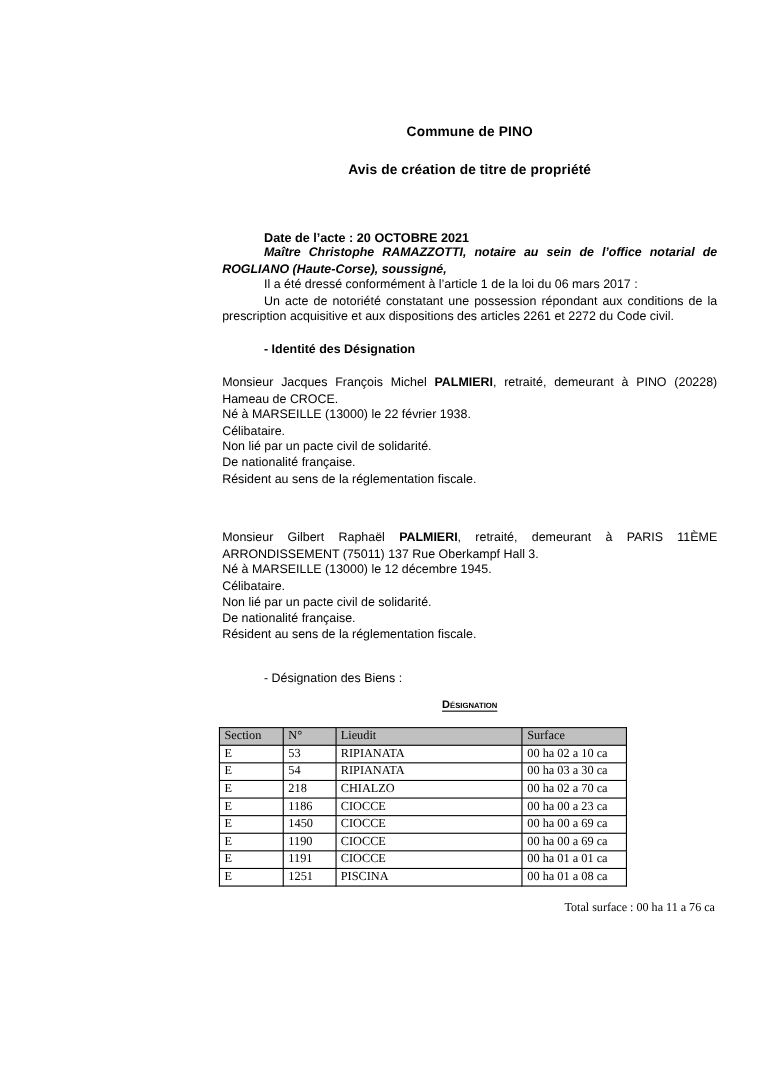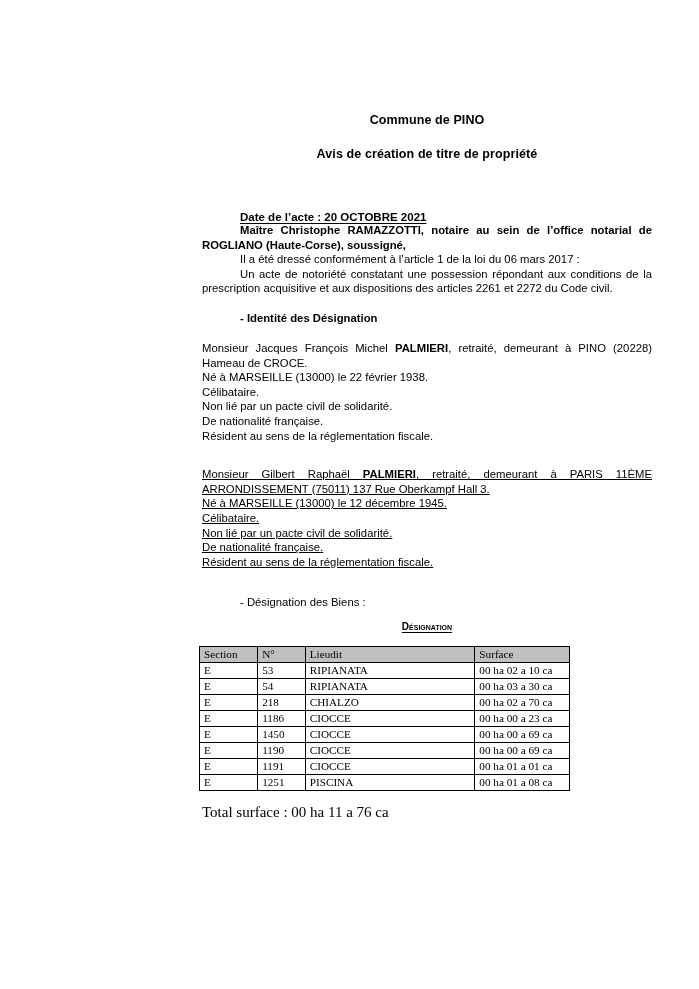--- a/index.html
+++ b/index.html
@@ -40,53 +40,52 @@
   .title-2 { margin-top: 20px; }
 
   
   .date-line {
     margin-top: 50px;
     font-size: 11.5px;
     font-weight: bold;
     padding-left: 38px;
   }
   .date-line span.u {
-    text-decoration: underline;
     text-underline-offset: 2px;
     margin-top: 20px;
   }
 
   
   p.just {
     text-align: justify;
     font-size: 11.3px;
     line-height: 14.6px;
     margin: 0;
   }
   p.bold { font-weight: bold; }
   .indent { text-indent: 38px; }
 
-  .para-notaire { margin-top: 13px; }
+  .para-notaire { margin-top: 13px; font-style: italic; }
   .para-dresse  { margin-top: 14px; }
   .para-acte    { margin-top: 14px; }
 
   .section-head {
     margin-top: 16px;
     font-size: 11.3px;
     font-weight: bold;
     padding-left: 38px;
   }
 
   
   .requerant {
     font-size: 11.3px;
     line-height: 14.6px;
   }
   .req-1 { margin-top: 17px; }
-  .req-2 { margin-top: 24px; text-decoration: underline; }
+  .req-2 { margin-top: 39px; }
   .req-head { text-align: justify; margin: 0; }
   .req-line { margin: 0; }
   .req-head b, .req-line b { font-weight: bold; }
 
   
   .designation-label {
     margin-top: 27px;
     font-size: 11.3px;
     padding-left: 38px;
   }
@@ -138,21 +137,22 @@
   }
   .col-section { width: 62px; }
   .col-num     { width: 52px; }
   .col-lieudit { width: 245px; }
   .col-surface { width: 96px; }
 
   
   .total-line {
     margin-top: 13px;
     font-family: "Liberation Serif", serif;
-    font-size: 15px;
+    font-size: 11px;
+    text-align: right;
     padding-right: 2px;
   }
 </style>
 </head>
 <body>
 
 <div class="page">
   <div class="content">
 
     <div class="doc-title title-1">Commune de PINO</div>

